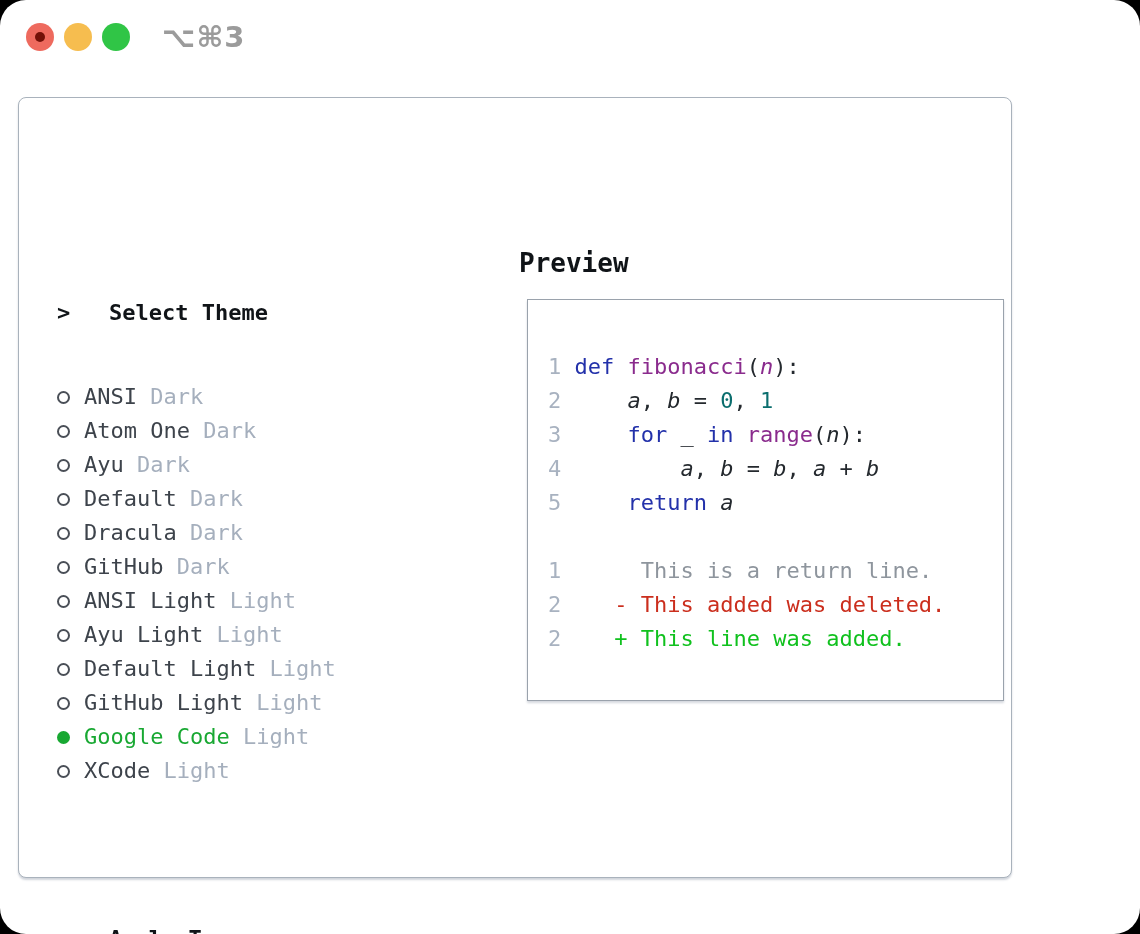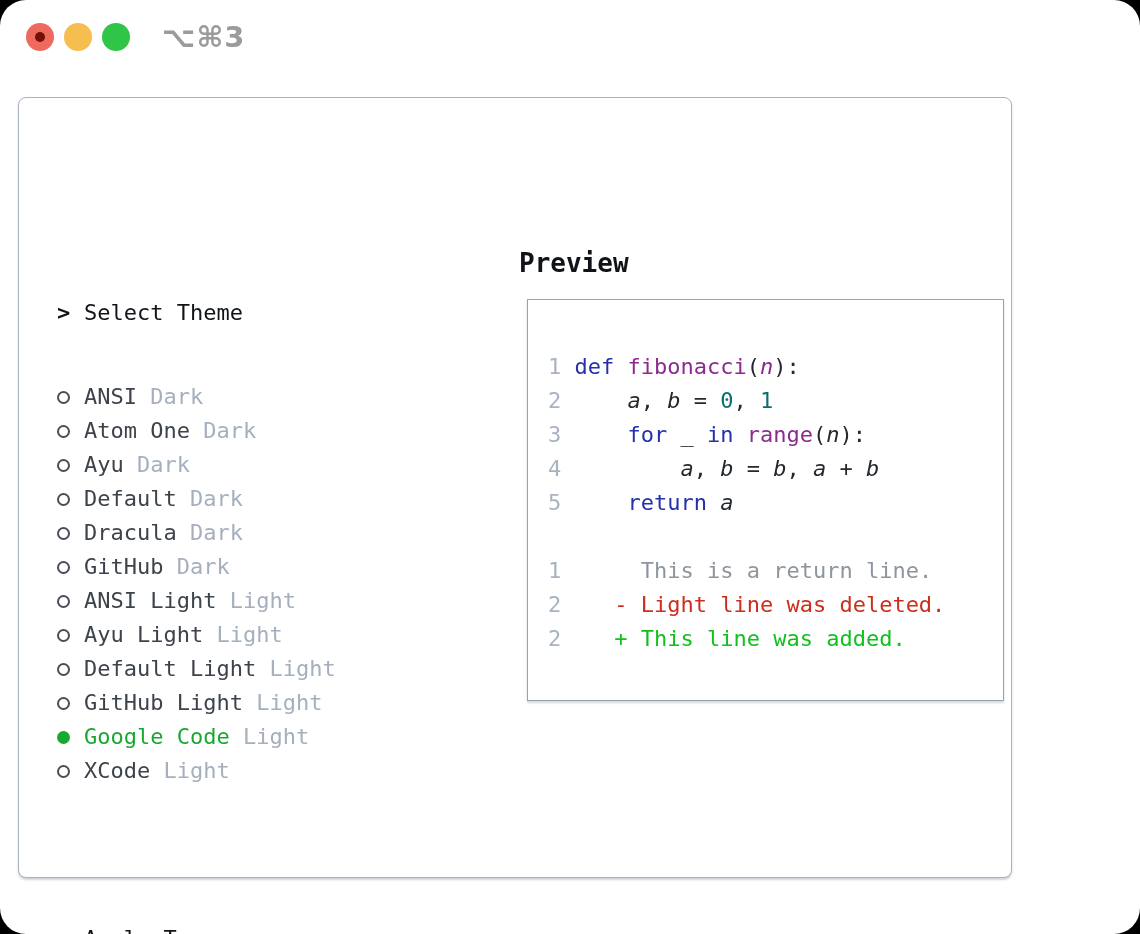--- a/index.html
+++ b/index.html
@@ -34,21 +34,21 @@
     box-shadow:0 2px 2px rgba(150,160,175,.45);
   }
 
   
   .left-col{position:absolute; left:38px; top:148px; font-size:22px; white-space:pre;}
   .row{height:34px; line-height:34px; display:flex; align-items:center;}
   .marker{display:inline-flex; width:27px; align-items:center; flex:none;}
   .ring{width:13px; height:13px; border:2px solid var(--ring); border-radius:50%; display:inline-block;}
   .dot{width:13px; height:13px; background:var(--selected-green); border-radius:50%; display:inline-block;}
   .chev{font-weight:bold; color:var(--header-text); font-size:22px;}
-  .hdr{font-weight:normal; color:var(--header-text);}
+  .hdr{font-weight:bold; color:var(--header-text);margin-left:25px;}
   .iname{color:var(--item-text);text-align:right;}
   .ivariant{color:var(--variant-text);}
   .row.selected .iname{color:var(--selected-green);}
   .spacer{height:34px;}
 
   
   .preview-title{
     position:absolute; left:500px; top:148px; height:34px; line-height:34px;
     font-size:26px; font-weight:bold; color:var(--header-text);
   }
@@ -103,19 +103,19 @@
     <div class="preview-title">Preview</div>
     <div class="preview-box">
       <div id="preview-lines">
           <div class="pline"><span class="seg num">1</span><span class="seg pln"> </span><span class="seg kw">def</span><span class="seg pln"> </span><span class="seg fn">fibonacci</span><span class="seg pln">(</span><span class="seg fnvar">n</span><span class="seg pln">):</span></div>
           <div class="pline"><span class="seg num">2</span><span class="seg pln">     </span><span class="seg var">a</span><span class="seg pln">, </span><span class="seg var">b</span><span class="seg pln"> = </span><span class="seg lit">0</span><span class="seg pln">, </span><span class="seg lit">1</span></div>
           <div class="pline"><span class="seg num">3</span><span class="seg pln">     </span><span class="seg kw">for</span><span class="seg pln"> _ </span><span class="seg kw">in</span><span class="seg pln"> </span><span class="seg fn">range</span><span class="seg pln">(</span><span class="seg var">n</span><span class="seg pln">):</span></div>
           <div class="pline"><span class="seg num">4</span><span class="seg pln">         </span><span class="seg var">a</span><span class="seg pln">, </span><span class="seg var">b</span><span class="seg pln"> = </span><span class="seg var">b</span><span class="seg pln">, </span><span class="seg var">a</span><span class="seg pln"> + </span><span class="seg var">b</span></div>
           <div class="pline"><span class="seg num">5</span><span class="seg pln">     </span><span class="seg kw">return</span><span class="seg pln"> </span><span class="seg var">a</span></div>
           <div class="pline"></div>
           <div class="pline"><span class="seg num">1</span><span class="seg pln">      </span><span class="seg ctx">This is a return line.</span></div>
-          <div class="pline"><span class="seg num">2</span><span class="seg pln">    </span><span class="seg del">- Light line was deleted.</span></div>
+          <div class="pline"><span class="seg num">2</span><span class="seg pln">    </span><span class="seg del">- This added was deleted.</span></div>
           <div class="pline"><span class="seg num">2</span><span class="seg pln">    </span><span class="seg add">+ This line was added.</span></div>
         </div>
     </div>
 
   </div>
 </div>
 
 </body></html>

